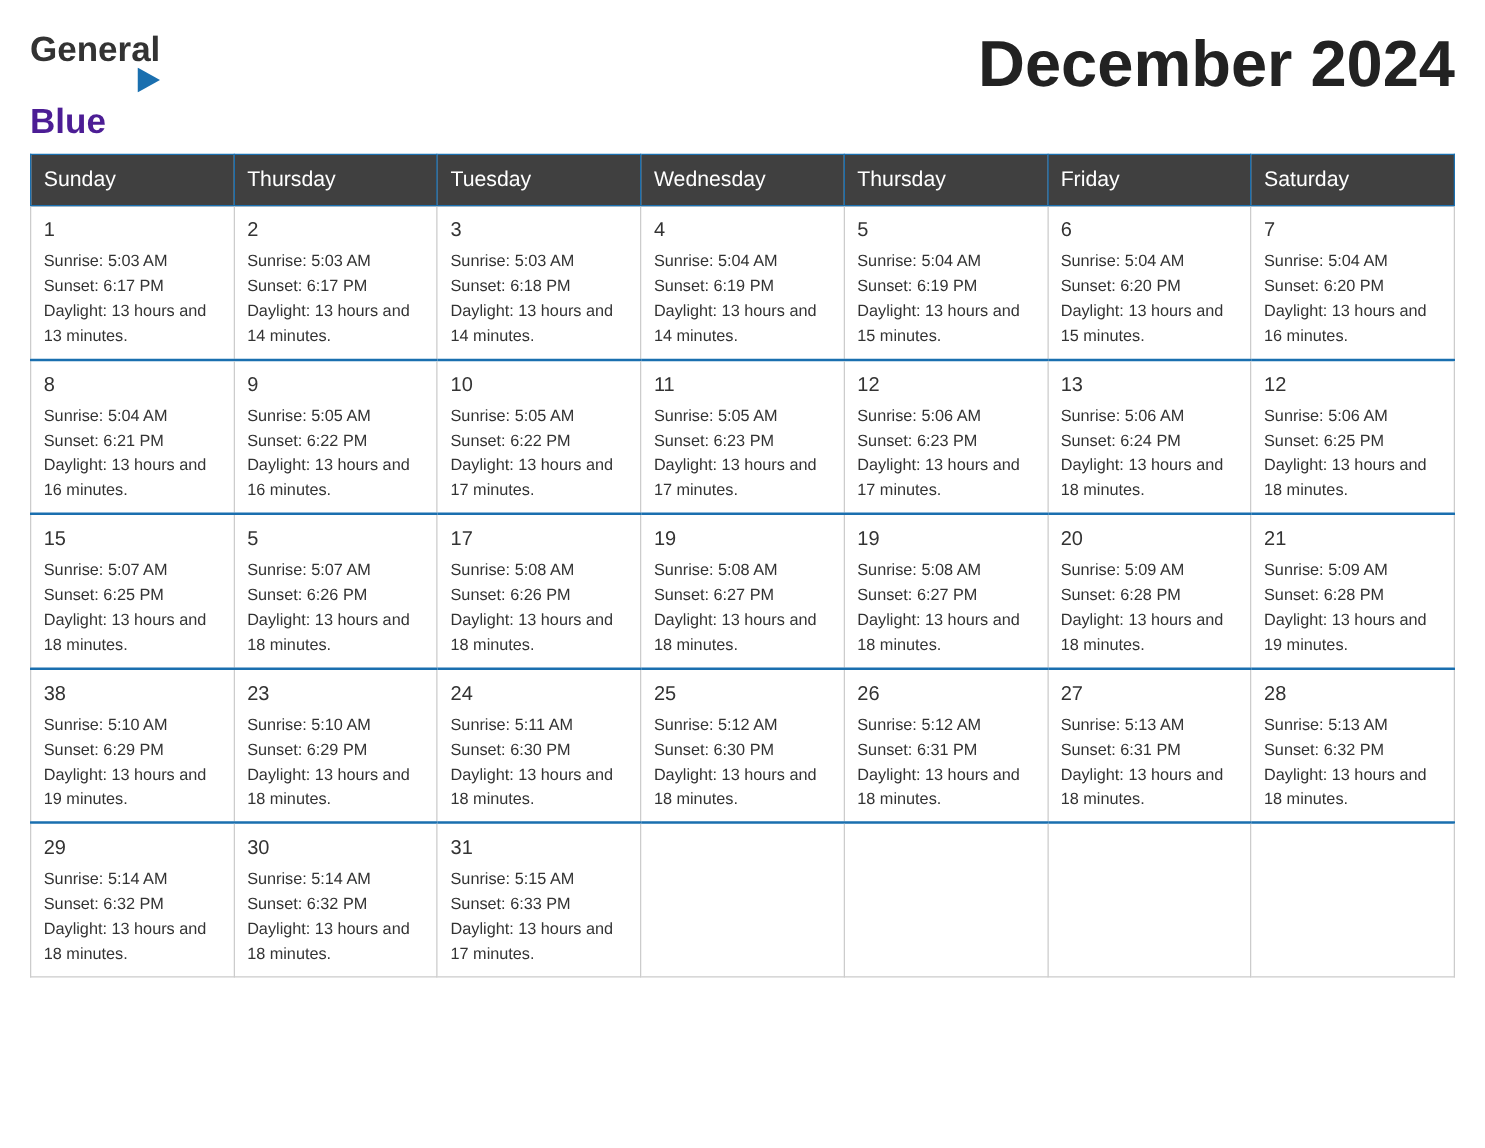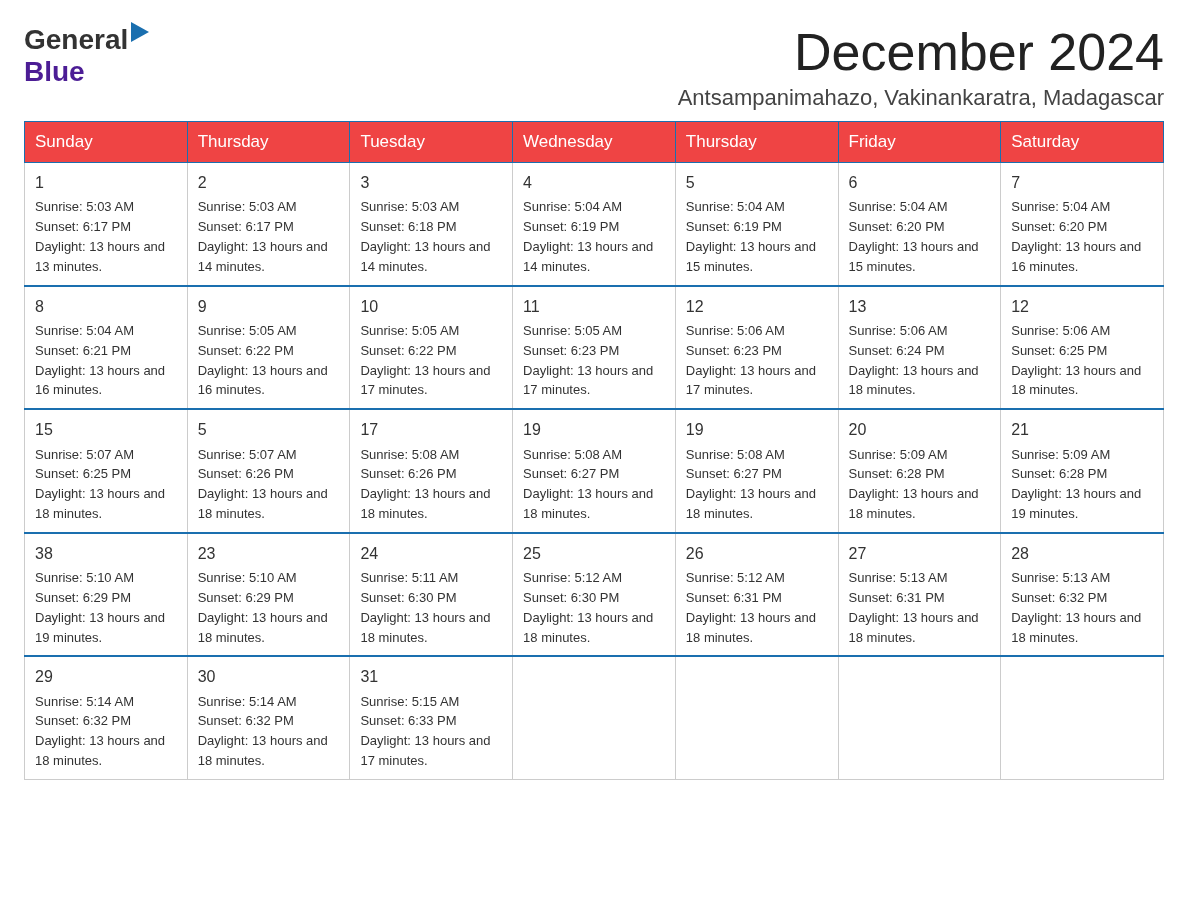--- a/index.html
+++ b/index.html
@@ -19,36 +19,36 @@
     .logo {
       display: flex;
       flex-direction: column;
       align-items: flex-start;
     }
     .title-section {
       text-align: right;
     }
     .month-title {
       font-size: 52px;
-      font-weight: normal;
+      font-weight: bold;
       color: #222;
       line-height: 1.1;
     }
     .location-title {
       font-size: 22px;
       color: #444;
       margin-top: 4px;
     }
     .calendar-table {
       width: 100%;
       border-collapse: collapse;
       margin-top: 10px;
     }
     .calendar-table th {
-      background-color: #ef4444;
+      background-color: #404040;
       color: #fff;
       font-size: 17px;
       font-weight: normal;
       padding: 10px 10px;
       text-align: left;
       border: 1px solid #1a6faf;
     }
     .calendar-table td {
       vertical-align: top;
       border: 1px solid #ccc;
@@ -67,21 +67,22 @@
     }
     .day-info {
       font-size: 13px;
       color: #333;
     }
     .row-divider td {
       border-top: 2px solid #1a6faf;
     }
     .logo-row {
       display: flex;
-      align-items: flex-start;
+      align-items: flex-end;
+      flex-direction: column;
     }
     .logo-text-general {
       font-size: 28px;
       font-weight: bold;
       color: #333;
     }
     .logo-arrow {
       display: inline-block;
       margin-left: 3px;
       position: relative;
@@ -103,21 +104,20 @@
       <span class="logo-arrow">
         <svg width="18" height="20" viewBox="0 0 18 20">
             <polygon points="0,0 18,10 0,20" fill="#1a6faf"></polygon>
           </svg>
       </span>
     </div>
     <span class="logo-text-blue">Blue</span>
   </div>
   <div class="title-section">
     <div class="month-title">December 2024</div>
-    <div class="location-title">Antsampanimahazo, Vakinankaratra, Madagascar</div>
   </div>
 </div>
 
 <table class="calendar-table">
   <thead>
     <tr>
       <th>Sunday</th>
       <th>Thursday</th>
       <th>Tuesday</th>
       <th>Wednesday</th>

